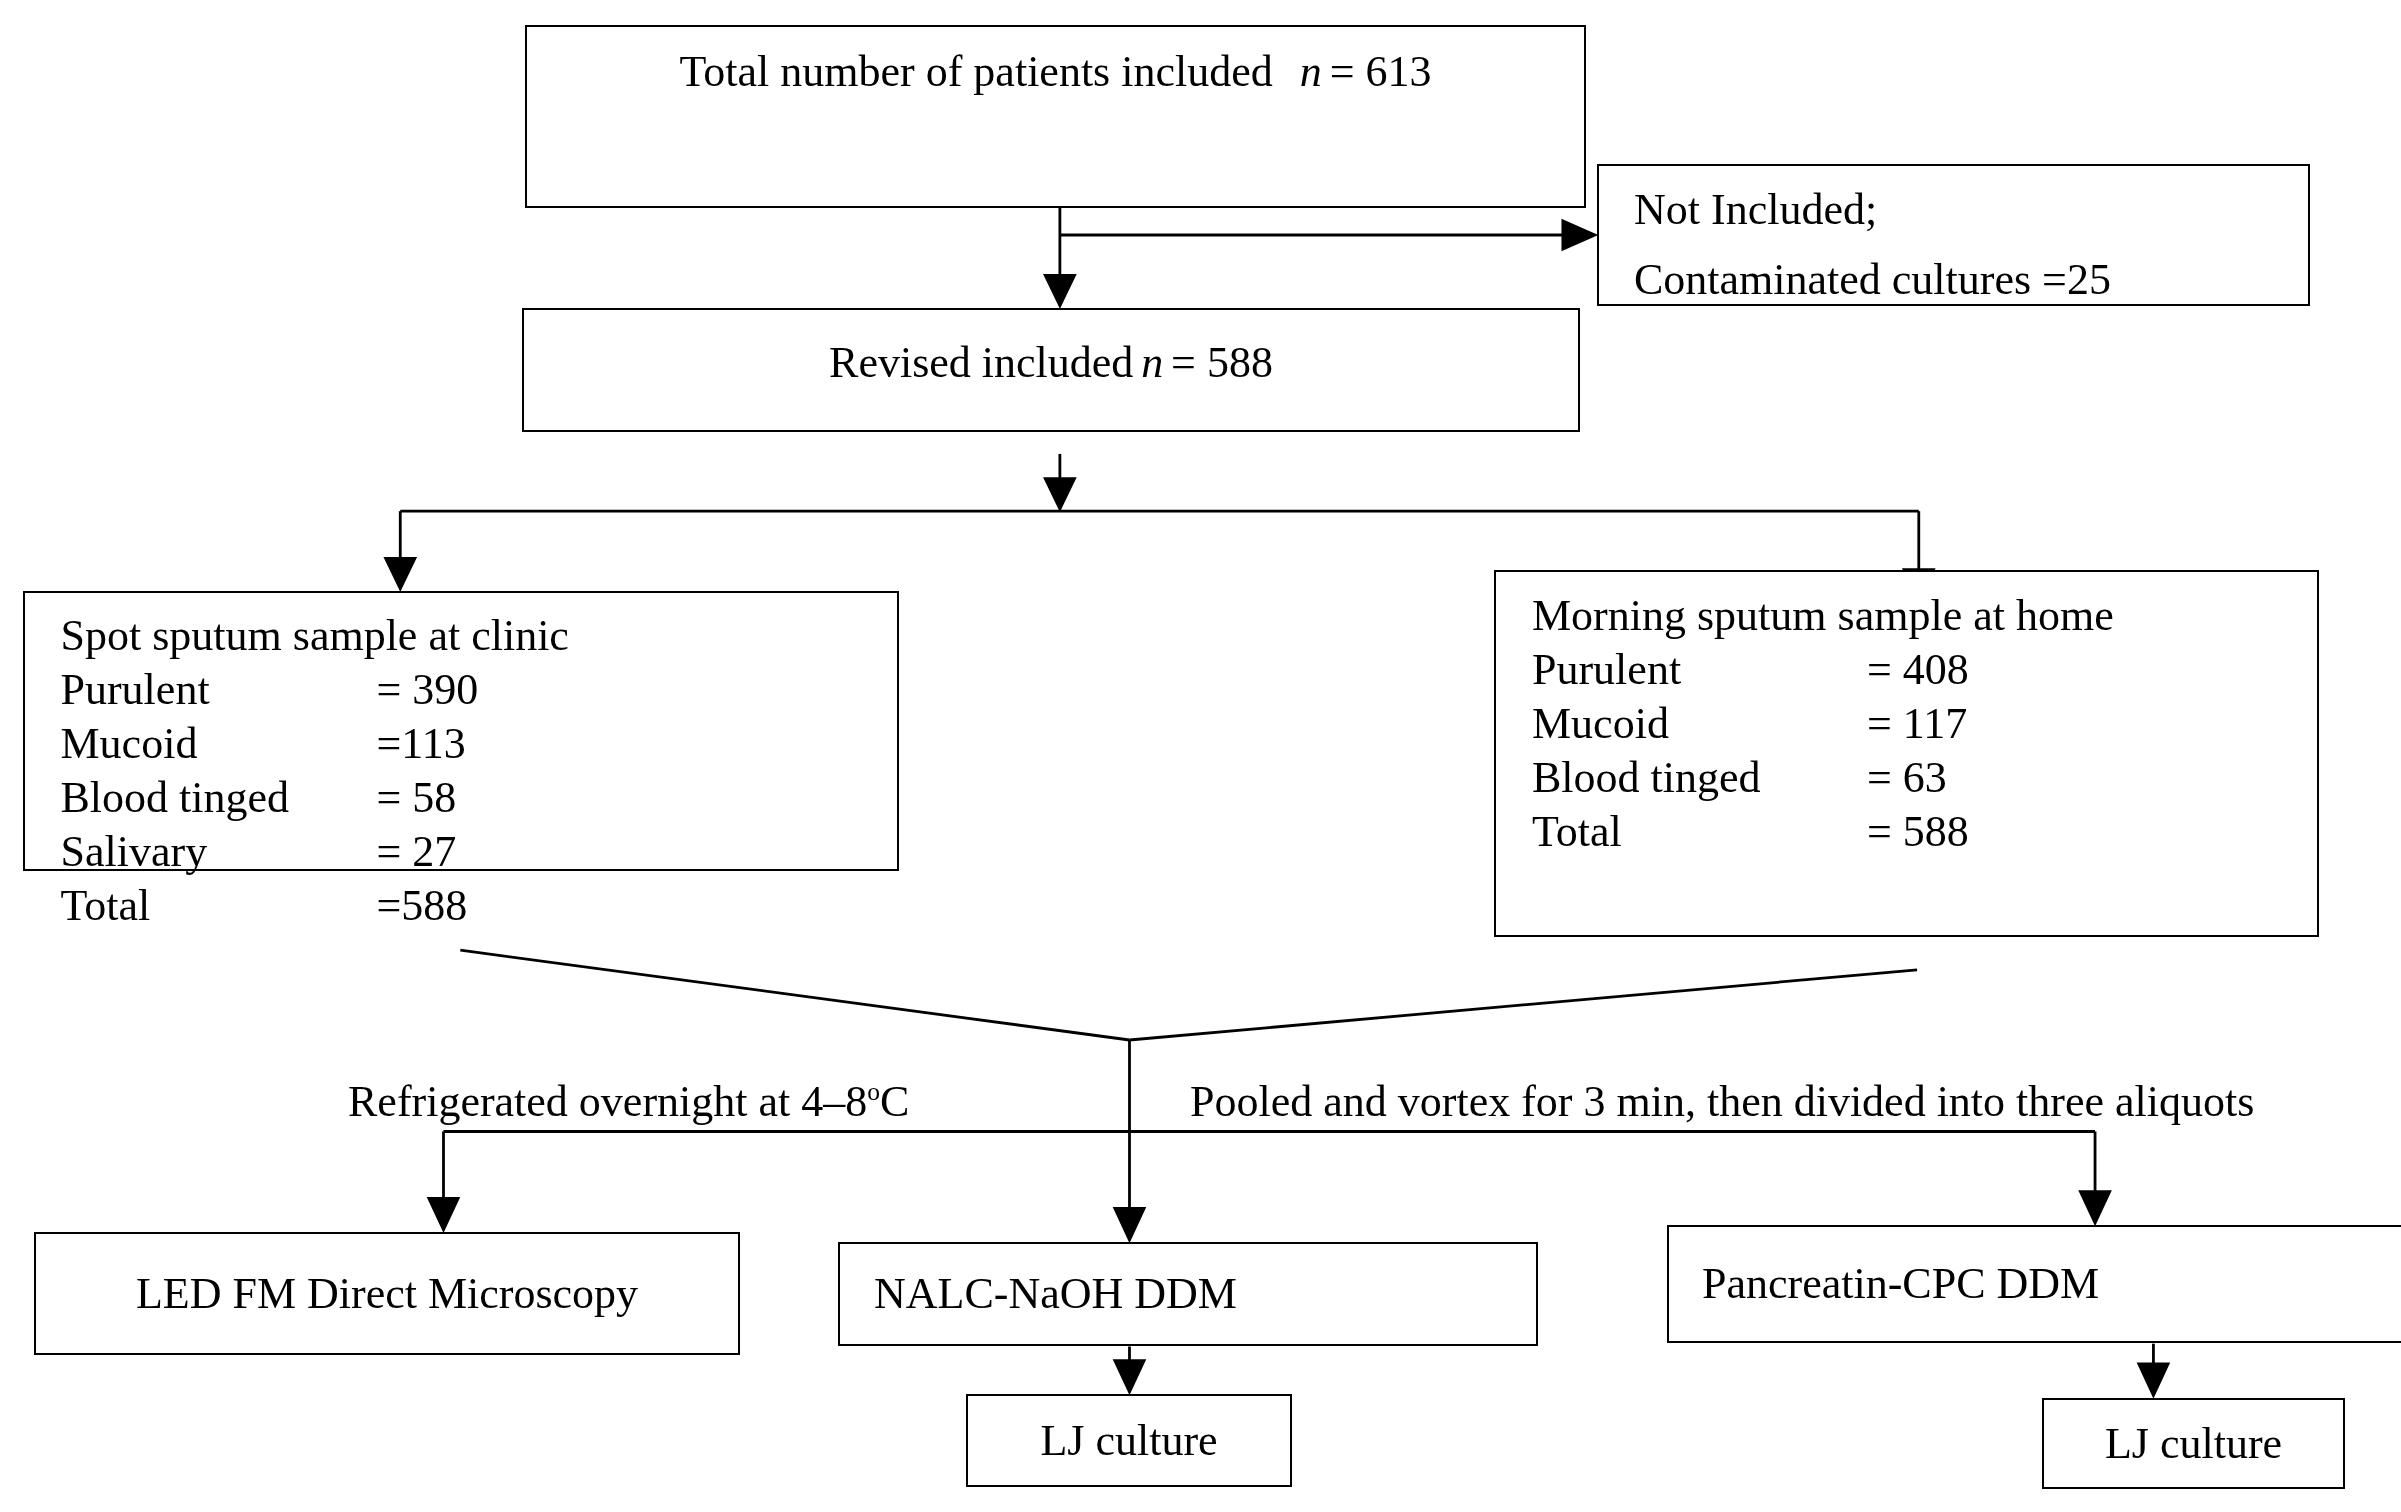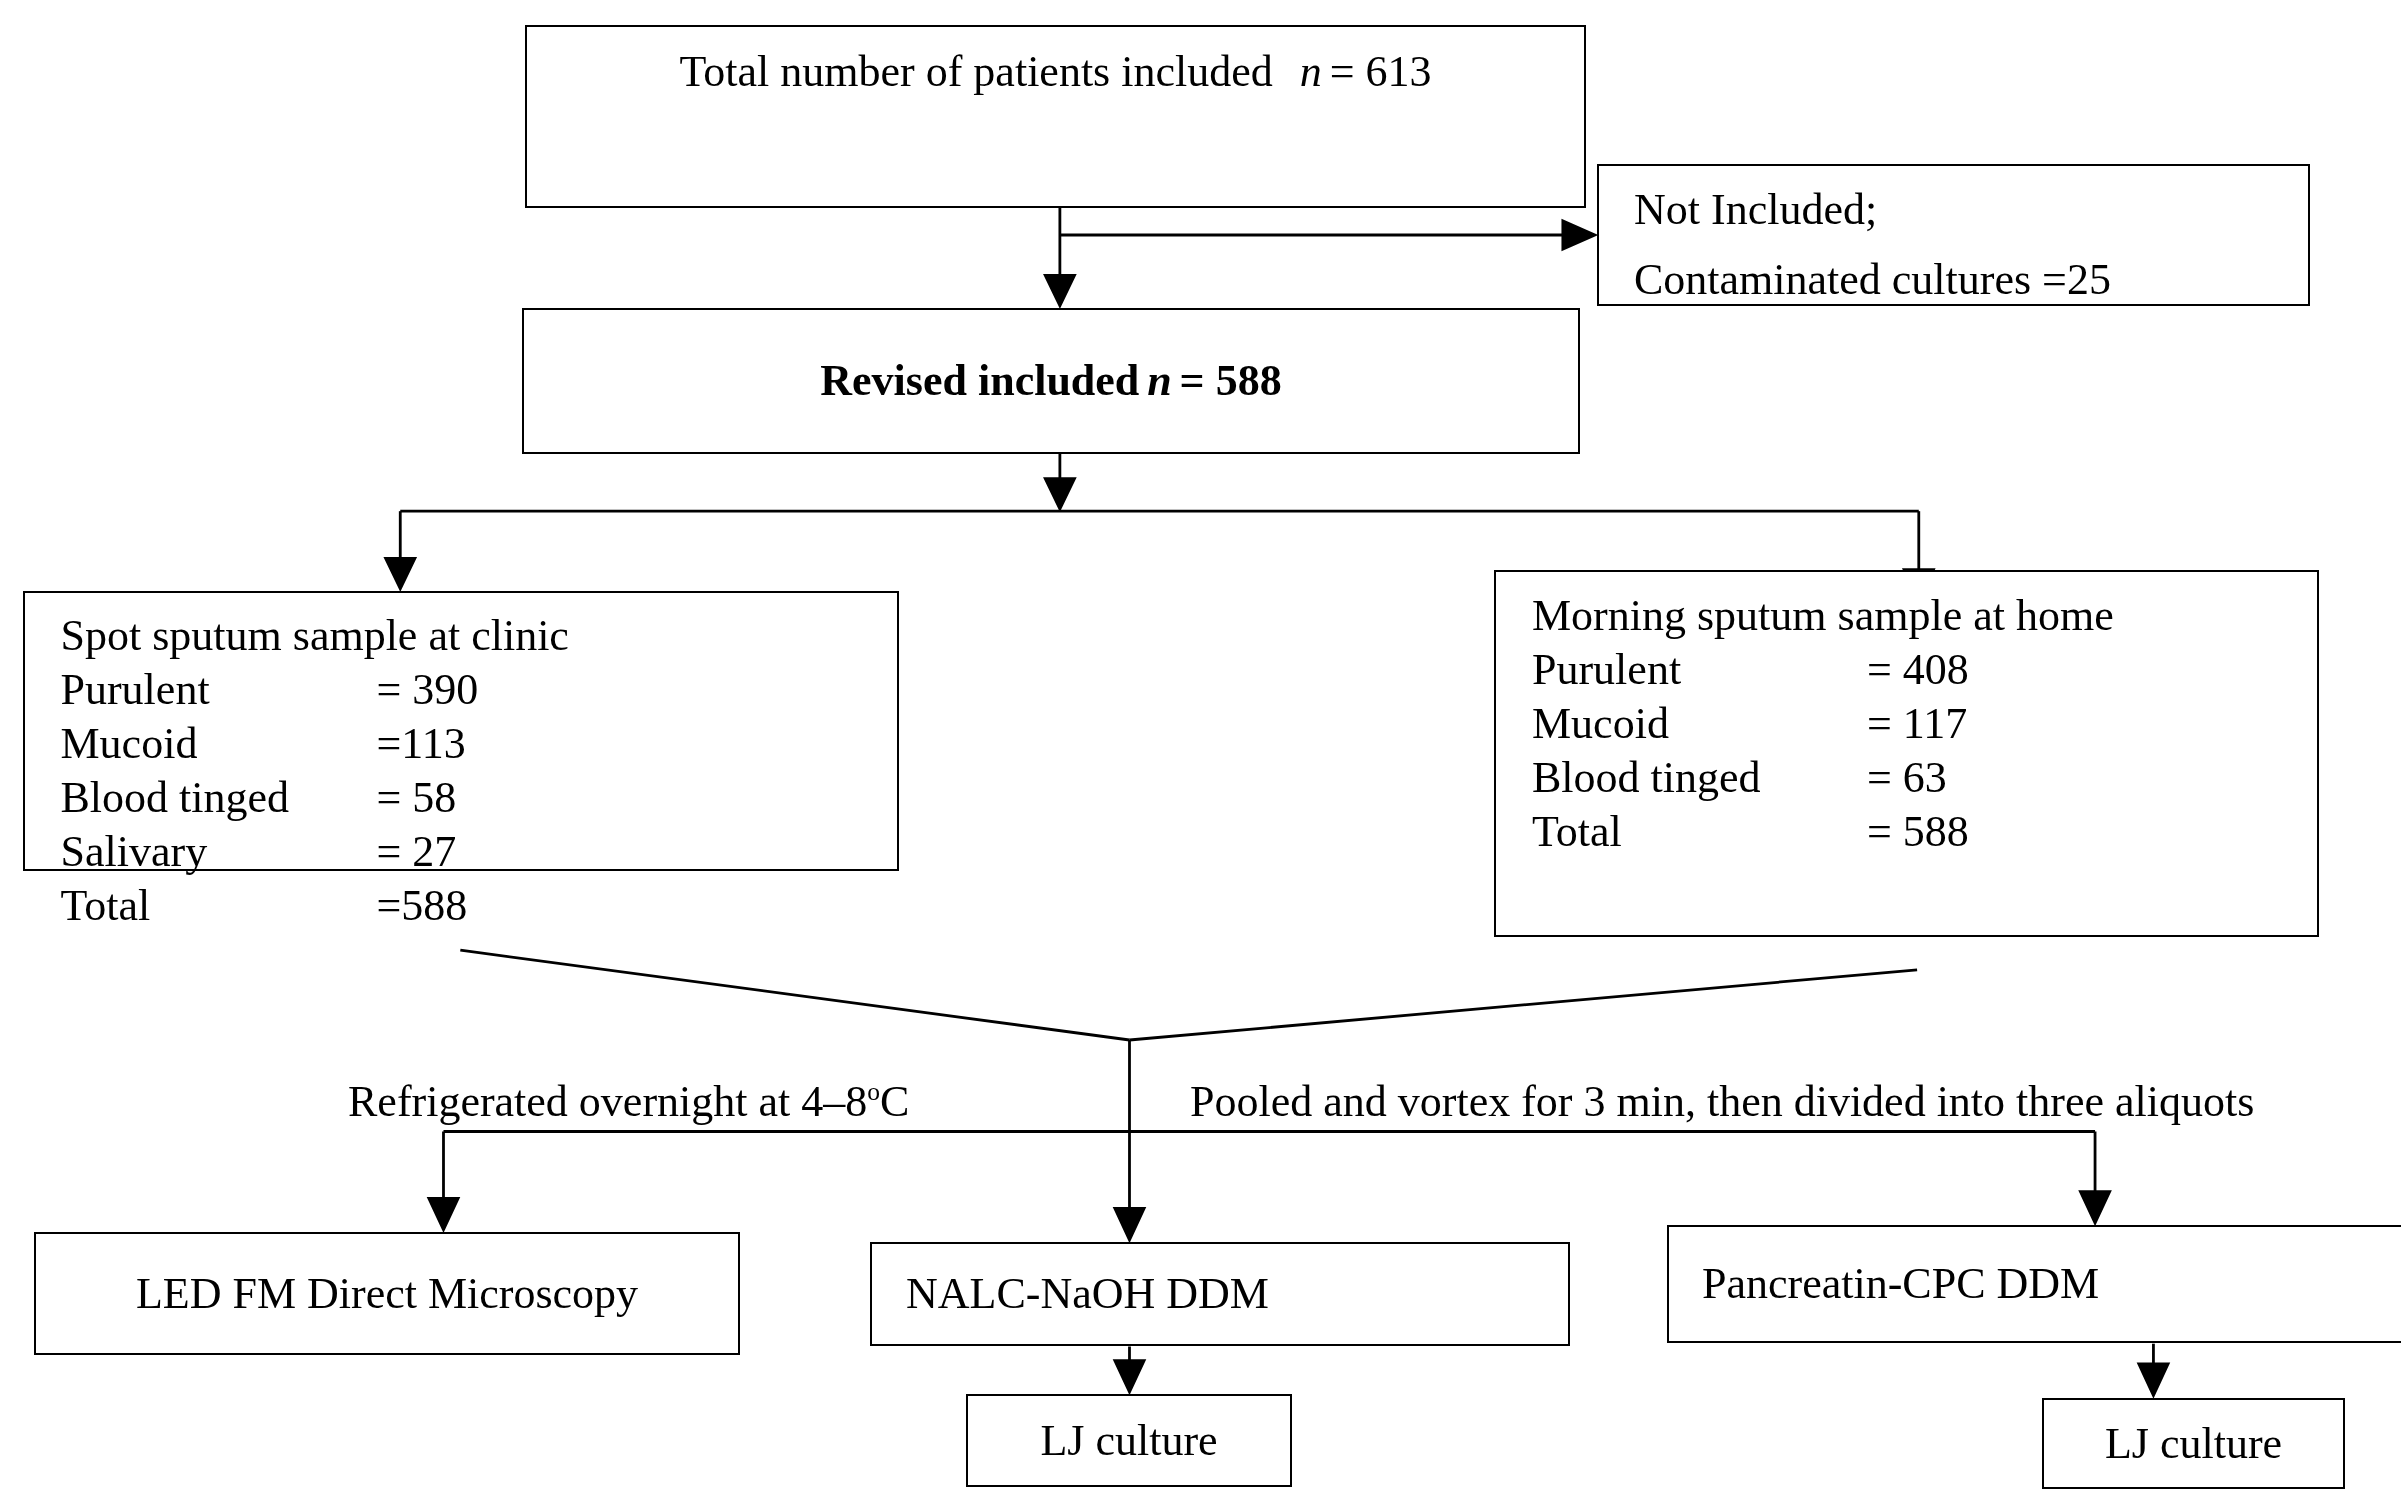--- a/index.html
+++ b/index.html
@@ -28,41 +28,41 @@
   .gap-before{margin-left:27px;}
   .small-gap{margin-left:7.9px;}
   #connector-layer{
     position:absolute;left:0;top:0;width:2401px;height:1513px;
   }
   
   #top-box{left:525px;top:25px;width:1061px;height:183px;padding-top:18px;text-align:center;}
   
   #not-included-box{left:1597px;top:164px;width:713px;height:142px;padding:9px 11.2px 0 35px;line-height:70px;}
   
-  #revised-box{left:522px;top:308px;width:1058px;height:146px;padding-top:44px;text-align:center;font-weight:bold;}
+  #revised-box{left:522px;top:308px;width:1058px;height:124px;padding-top:26px;text-align:center;}
   
   #spot-box{left:22.5px;top:591px;width:876px;height:280px;padding:15.7px 11.2px 0 36px;}
   #morning-box{left:1494px;top:570px;width:825px;height:367px;padding:17px 11.2px 0 36px;}
   .kv-row{display:flex;height:54px;line-height:54px;}
   #spot-box .kv-label{width:316px;}
   #morning-box .kv-label{width:335px;}
   .kv-value{flex:1;}
   
   .flow-label{
     position:absolute;
     font-size:44px;
     line-height:53px;
     white-space:nowrap;
   }
   #refrigerated-label{left:348px;top:1075px;}
   #pooled-label{left:1190px;top:1075px;}
   sup.deg{font-size:58%;vertical-align:super;line-height:0;}
   
   #led-box{left:34px;top:1232px;width:706px;height:123px;}
-  #nalc-box{left:838px;top:1242px;width:700px;height:104px;justify-content:flex-start;padding-left:34px;display:flex;align-items:center;margin-left:32px;}
+  #nalc-box{left:838px;top:1242px;width:700px;height:104px;justify-content:flex-start;padding-left:34px;display:flex;align-items:center;}
   #pancreatin-box{left:1667px;top:1225px;width:797px;height:118px;justify-content:flex-start;padding-left:33px;display:flex;align-items:center;}
   #lj-center-box{left:966px;top:1394px;width:326px;height:93px;}
   #lj-right-box{left:2042px;top:1398px;width:303px;height:91px;}
 </style>
 </head>
 <body>
 
 <svg id="connector-layer" viewBox="0 0 4277 2694" xmlns="http://www.w3.org/2000/svg">
   <g stroke="#000" stroke-width="5" fill="#000">
 

